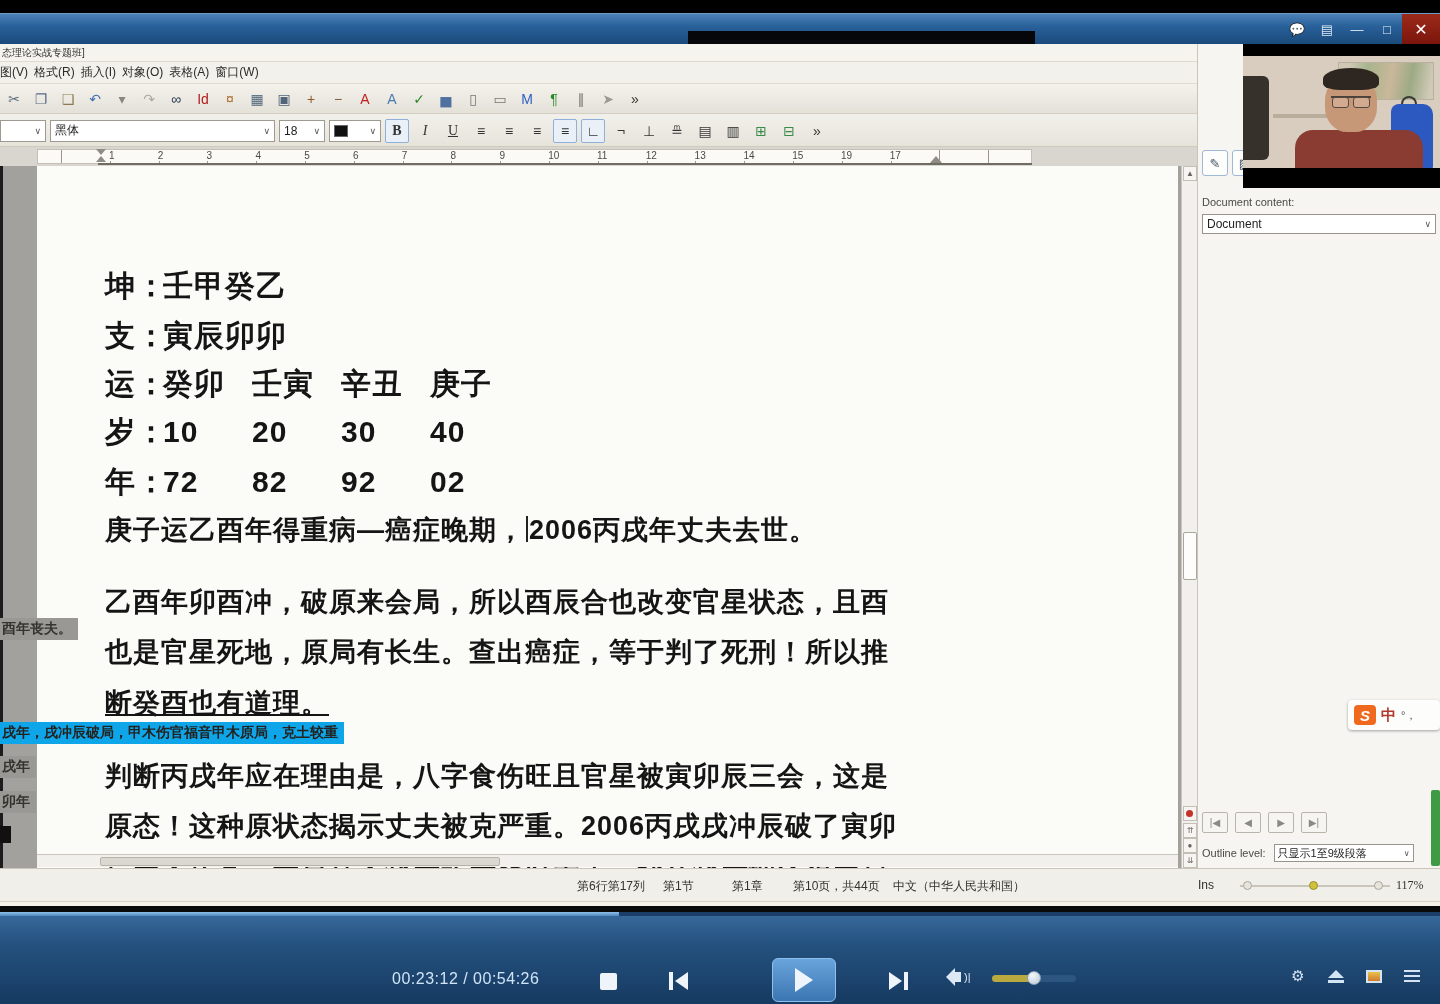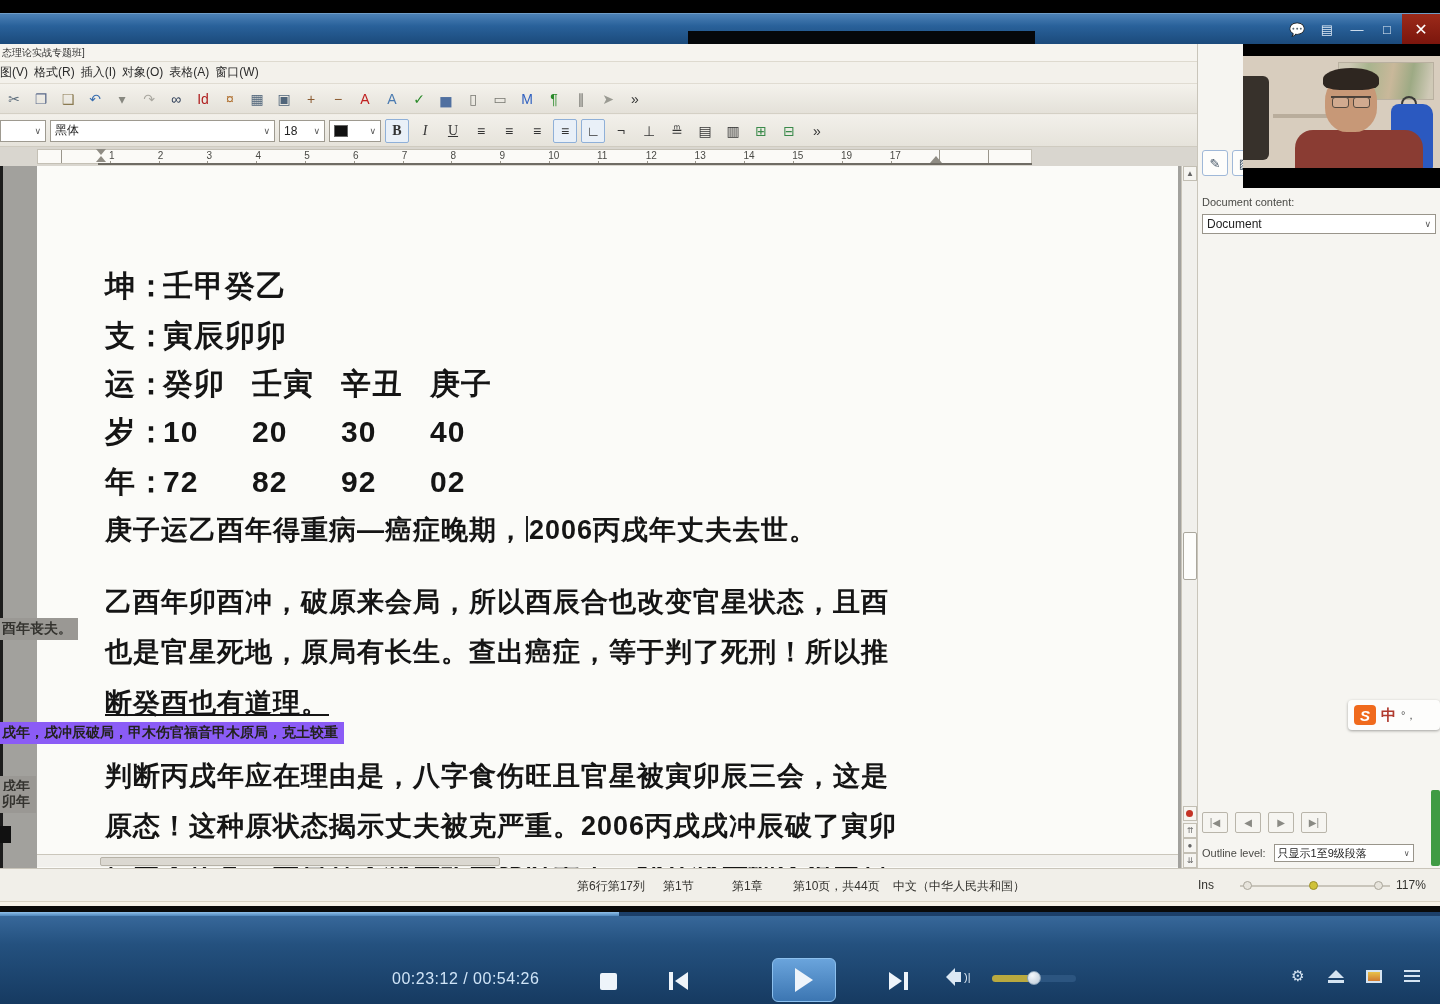--- a/index.html
+++ b/index.html
@@ -81,21 +81,21 @@
   .doc-line { position:absolute; left:105px; white-space:nowrap; color:#151515;
     font-weight:600; letter-spacing:1px; }
   .doc-line.pillars { font-size:30px; }
   .doc-line.para { font-size:27px; }
   .pill-prefix { display:inline-block; width:58px; }
   .pill-cell { display:inline-block; width:89px; }
   .caret { display:inline-block; width:2px; height:26px; background:#222; vertical-align:-3px; margin:0 1px; }
 
   .overlay-tip { position:absolute; left:0; background:#9a9894; color:#34332f; font-size:14px;
     padding:2px 6px 2px 2px; white-space:nowrap; font-weight:600; }
-  .overlay-tip.dark { background:#8b5cf6; color:#23221f;font-family:Liberation Mono, monospace; }
+  .overlay-tip.dark { background:#0ea5e9; color:#23221f;font-family:Liberation Mono, monospace; }
   .black-chip { position:absolute; left:0; top:660px; width:11px; height:17px; background:#111; }
 
   
   .vscroll { position:absolute; left:1181px; top:0; width:16px; height:702px; background:#f1f0ec;
     border-left:1px solid #cac6bb; }
   .vs-btn { position:absolute; left:1px; width:14px; height:15px; background:#f6f5f1; border:1px solid #c3bfb4;
     font-size:8px; color:#666; display:flex; align-items:center; justify-content:center; }
   .vs-thumb { position:absolute; left:1px; top:366px; width:14px; height:48px; background:#fdfdfb;
     border:1px solid #aaa79d; border-radius:2px; }
   .hscroll { position:absolute; left:37px; top:688px; width:1141px; height:13px; background:#f1f0ec;
@@ -394,21 +394,21 @@
           <div class="doc-line para" style="top: 418px;"><span>乙酉年卯酉冲，破原来会局，所以酉辰合也改变官星状态，且酉</span></div>
           <div class="doc-line para" style="top: 468px;"><span>也是官星死地，原局有长生。查出癌症，等于判了死刑！所以推</span></div>
           <div class="doc-line para" style="top: 519px; text-decoration: underline;"><span>断癸酉也有道理。</span></div>
           <div class="doc-line para" style="top: 592px;"><span>判断丙戌年应在理由是，八字食伤旺且官星被寅卯辰三会，这是</span></div>
           <div class="doc-line para" style="top: 642px;"><span>原态！这种原状态揭示丈夫被克严重。2006丙戌戌冲辰破了寅卯</span></div>
           <div class="doc-line para" style="top: 693px;"><span>辰三会原象，官星被会状态改变所以丧夫。我的状态理论很容易</span></div>
         </div>
       <div id="doc-overlays">
           <div class="overlay-tip" style="top: 452px;">酉年丧夫。</div>
           <div class="overlay-tip dark" style="top: 556px;">戌年，戌冲辰破局，甲木伤官福音甲木原局，克土较重</div>
-          <div class="overlay-tip" style="top: 590px; margin-top: 20px;">戌年</div>
+          <div class="overlay-tip" style="top: 590px;">戌年</div>
           <div class="overlay-tip" style="top: 625px;">卯年</div>
         </div>
       <div class="black-chip"></div>
       <div class="vscroll">
         <div class="vs-btn" style="top:0;">▲</div>
         <div class="vs-thumb"></div>
         <div class="vs-btn" style="top:640px;">▼</div>
         <div class="vs-btn" style="top:657px;">⇈</div>
         <div class="vs-btn" style="top:672px;">●</div>
         <div class="vs-btn" style="top:687px;">⇊</div>
@@ -468,21 +468,21 @@
       <span class="sb-item" style="left:577px;">第6行第17列</span>
       <span class="sb-item" style="left:663px;">第1节</span>
       <span class="sb-item" style="left:732px;">第1章</span>
       <span class="sb-item" style="left:793px;">第10页，共44页</span>
       <span class="sb-item" style="left:893px;">中文（中华人民共和国）</span>
       <span class="sb-item" style="left:1198px;">Ins</span>
       <div class="sb-zoomline"></div>
       <div class="sb-zdot sb-zminus"></div>
       <div class="sb-zdot sb-zknob"></div>
       <div class="sb-zdot sb-zplus"></div>
-      <span class="sb-item" style="left:1396px;">117%</span>
+      <span class="sb-item" style="left:1396px;font-family:Liberation Serif, serif;">117%</span>
     </div>
 
     <div class="taskbar">
       <div class="tk-start">⊞</div>
       <div class="tk-slogo">S</div>
       <div class="tk-search">
         <span class="tk-e">e</span>
         <span style="color:#999;font-size:10px;">·</span>
         <span class="tk-search-text">台风最新消息</span>
       </div>

